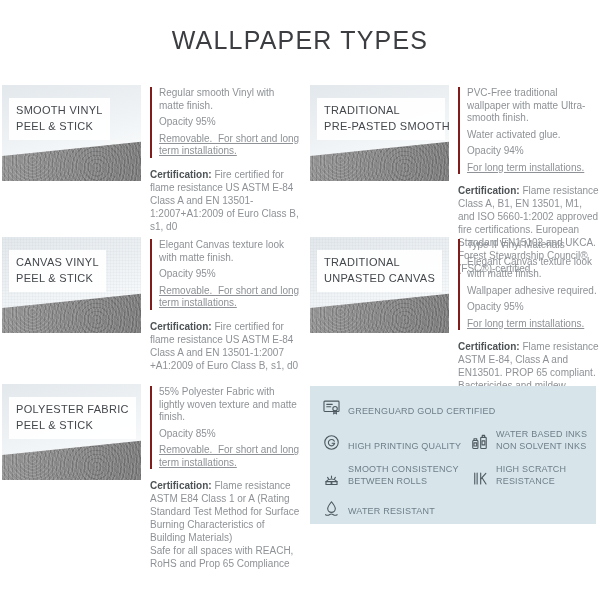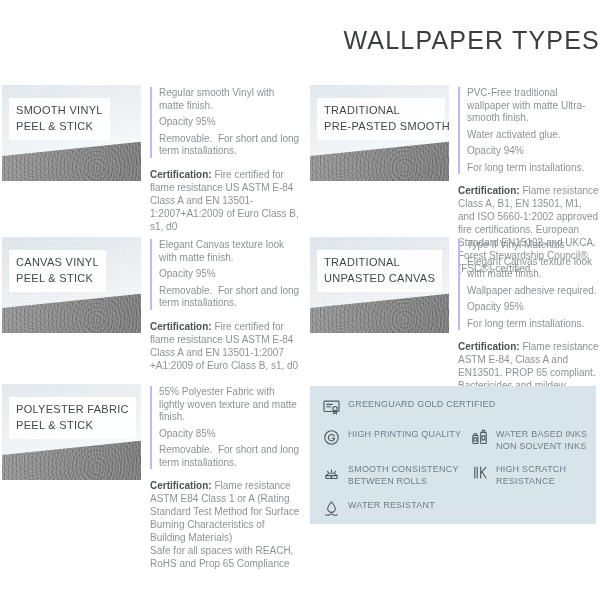--- a/index.html
+++ b/index.html
@@ -1,21 +1,21 @@
 <!DOCTYPE html>
 <html><head>
 <meta charset="utf-8">
 <style>
   * { box-sizing: border-box; margin: 0; padding: 0; }
   html,body { background:#ffffff; }
   body { font-family: "Liberation Sans", sans-serif; }
   .canvas { position: relative; width: 600px; height: 600px; background:#ffffff; overflow:hidden; margin:0 auto; }
 
   .page-title {
-    position:absolute; top:26px; left:0; width:600px; text-align:right;
+    position:absolute; top:26px; left:0; width:600px; text-align:center;
     font-size:25px; font-weight:500; letter-spacing:1.2px; color:#3b3d40;
   }
 
   .cell { position:absolute; display:flex; gap:9px; }
   .cell.c-l { left:2px;  width:298px; }
   .cell.c-r { left:310px; width:290px; }
   .cell.r1 { top:85px; }
   .cell.r2 { top:237px; }
   .cell.r3 { top:384px; }
 
@@ -40,35 +40,35 @@
       linear-gradient(100deg, #9a9a9b 0%, #8a8a8b 55%, #7f7f80 100%);
   }
   .photo-label {
     position:absolute; top:13px; left:7px; max-width:128px;
     background:rgba(255,255,255,.93); padding:5px 7px;
     font-size:11px; line-height:1.45; letter-spacing:.3px; font-weight:500; color:#43474b;
     white-space:nowrap;
   }
 
   .textcol { flex:1 1 auto; padding-top:2px; }
-  .desc { border-left:2px solid #c4b5fd; padding-left:7px; }
+  .desc { border-left:2px solid #7f1d1d; padding-left:7px; }
   .desc p { font-size:10px; line-height:1.25; color:#8e9296; margin:0 0 4px 0; }
-  .desc p:last-child { margin-bottom:0; }
+  .desc p:last-child { margin-bottom:0;text-decoration:underline; }
   .cert { margin-top:10px; font-size:10px; line-height:1.3; color:#8e9296; }
   .cert strong { color:#4e5356; font-weight:bold; }
   .cert-text { white-space:pre-line; }
 
   .features-panel {
     position:absolute; left:310px; top:386px; width:286px; height:138px;
     background:#d7e5eb;
     display:grid; grid-template-columns:148px 1fr;
     align-content:start; row-gap:11px;
     padding:12px 6px 10px 12px;
   }
-  .feature { display:flex; align-items:flex-start; gap:7px; }
+  .feature { display:flex; align-items:flex-end; gap:7px; }
   .feature.span2 { grid-column:1 / span 2; }
   .feature svg { flex:0 0 19px; width:19px; height:19px; stroke:#4d585f; fill:none; stroke-width:1.4; stroke-linecap:round; stroke-linejoin:round; }
   .feature-label { font-size:9px; line-height:1.35; letter-spacing:.2px; color:#6e7e88; white-space:pre-line; }
 </style>
 </head>
 <body>
 
 <div class="canvas">
 
   <h1 class="page-title">WALLPAPER TYPES</h1>

